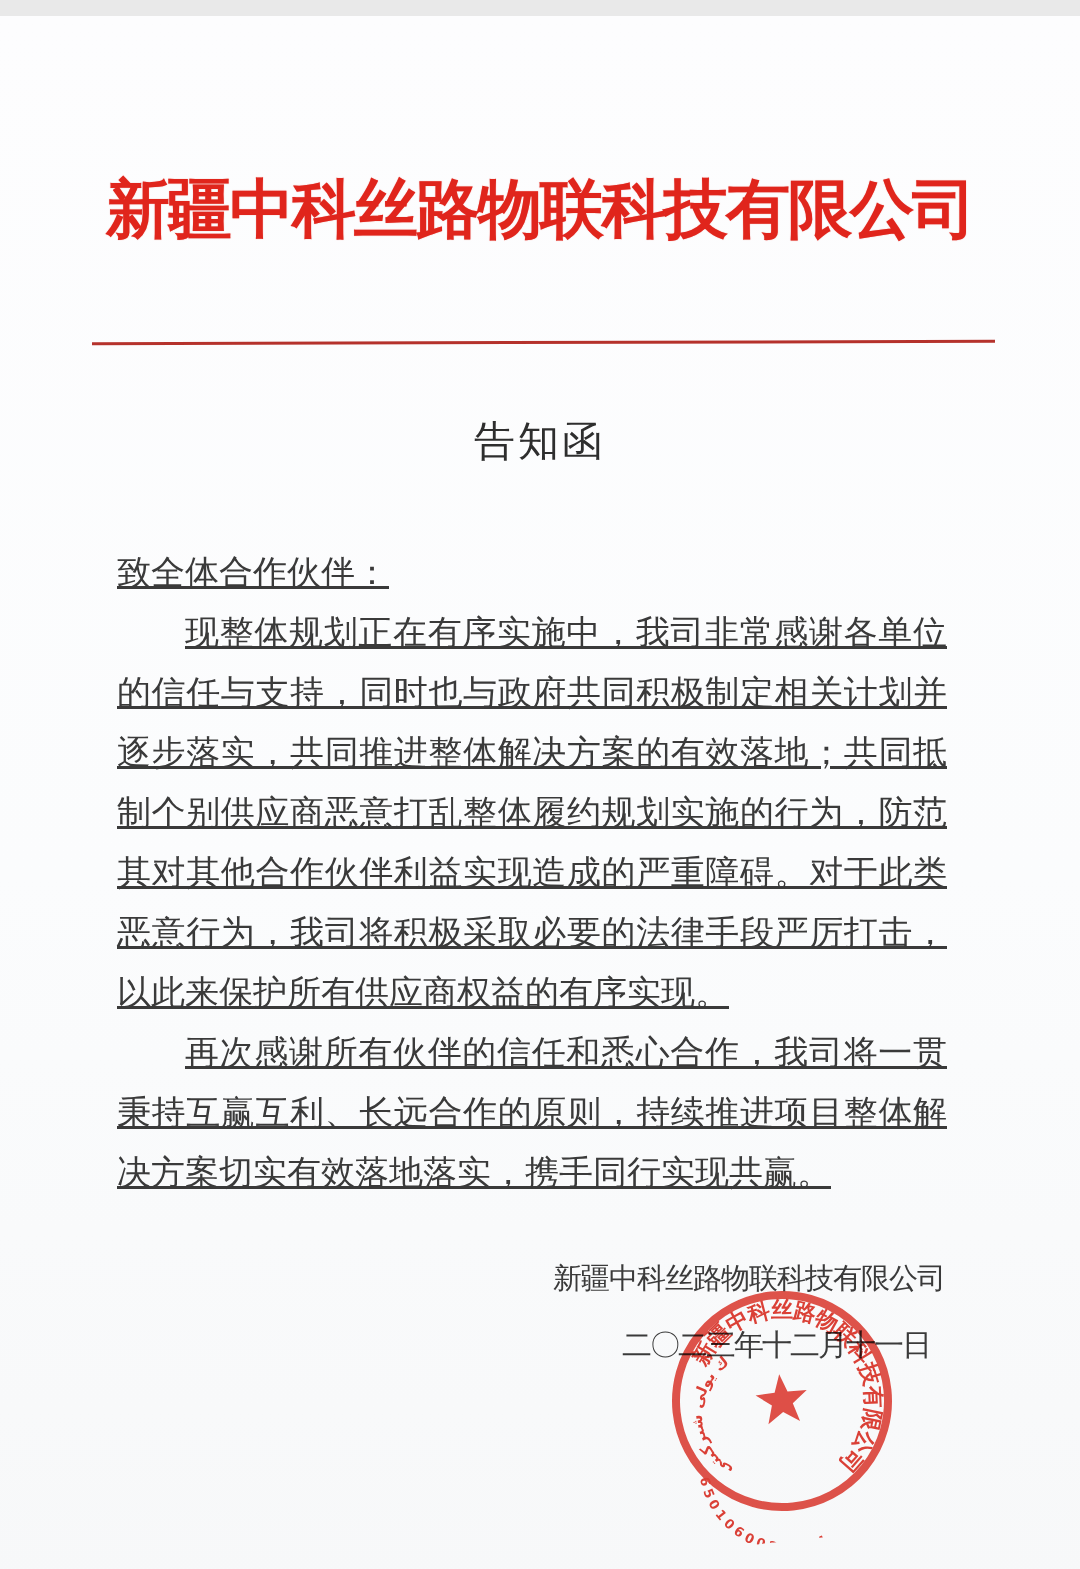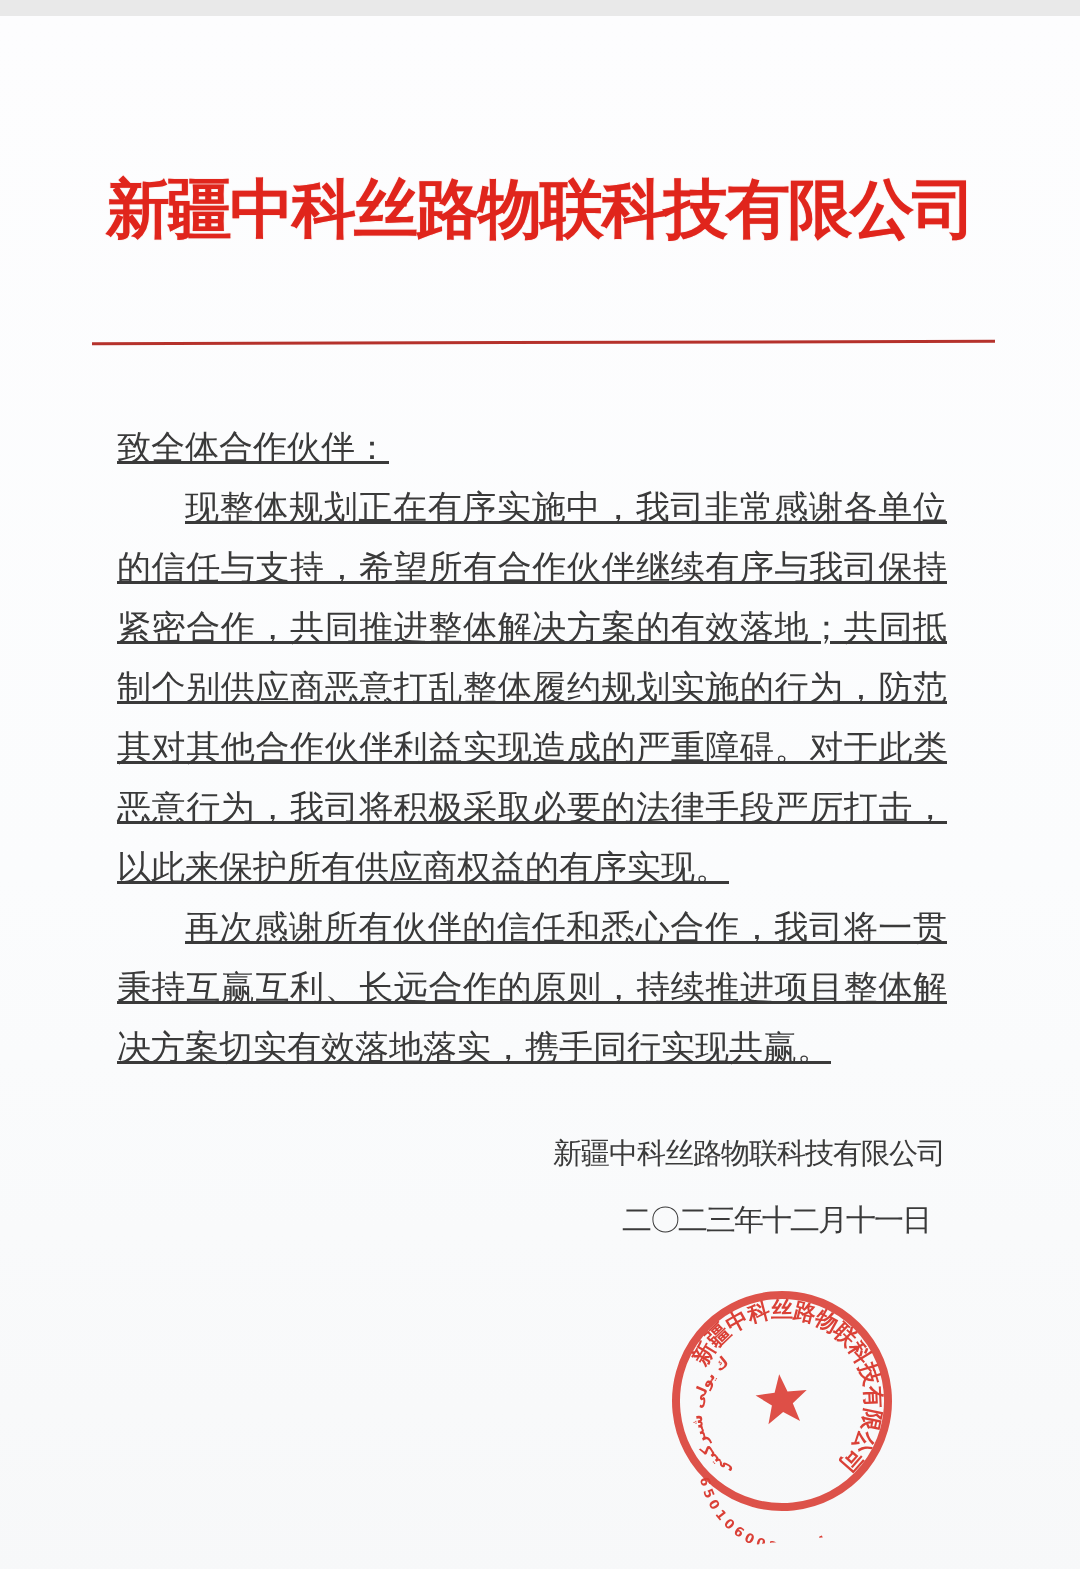--- a/index.html
+++ b/index.html
@@ -96,24 +96,25 @@
 </style>
 </head>
 <body>
 
 <div class="page">
 
   <div class="header">新疆中科丝路物联科技有限公司</div>
 
   <div class="rule"></div>
 
+  <div class="doc-title">告知函</div>
 
   <div class="body-text">
     <p class="salutation">致全体合作伙伴：</p>
-    <p class="para">现整体规划正在有序实施中，我司非常感谢各单位的信任与支持，希望所有合作伙伴继续有序与我司保持紧密合作，共同推进整体解决方案的有效落地；共同抵制个别供应商恶意打乱整体履约规划实施的行为，防范其对其他合作伙伴利益实现造成的严重障碍。对于此类恶意行为，我司将积极采取必要的法律手段严厉打击，以此来保护所有供应商权益的有序实现。</p>
+    <p class="para">现整体规划正在有序实施中，我司非常感谢各单位的信任与支持，同时也与政府共同积极制定相关计划并逐步落实，共同推进整体解决方案的有效落地；共同抵制个别供应商恶意打乱整体履约规划实施的行为，防范其对其他合作伙伴利益实现造成的严重障碍。对于此类恶意行为，我司将积极采取必要的法律手段严厉打击，以此来保护所有供应商权益的有序实现。</p>
     <p class="para">再次感谢所有伙伴的信任和悉心合作，我司将一贯秉持互赢互利、长远合作的原则，持续推进项目整体解决方案切实有效落地落实，携手同行实现共赢。</p>
   </div>
 
   <div class="signature">
     <div class="sig-company">新疆中科丝路物联科技有限公司</div>
     <div class="sig-date">二〇二三年十二月十一日</div>
   </div>
 
   <svg class="seal" viewBox="0 0 280 280">
     <defs>

